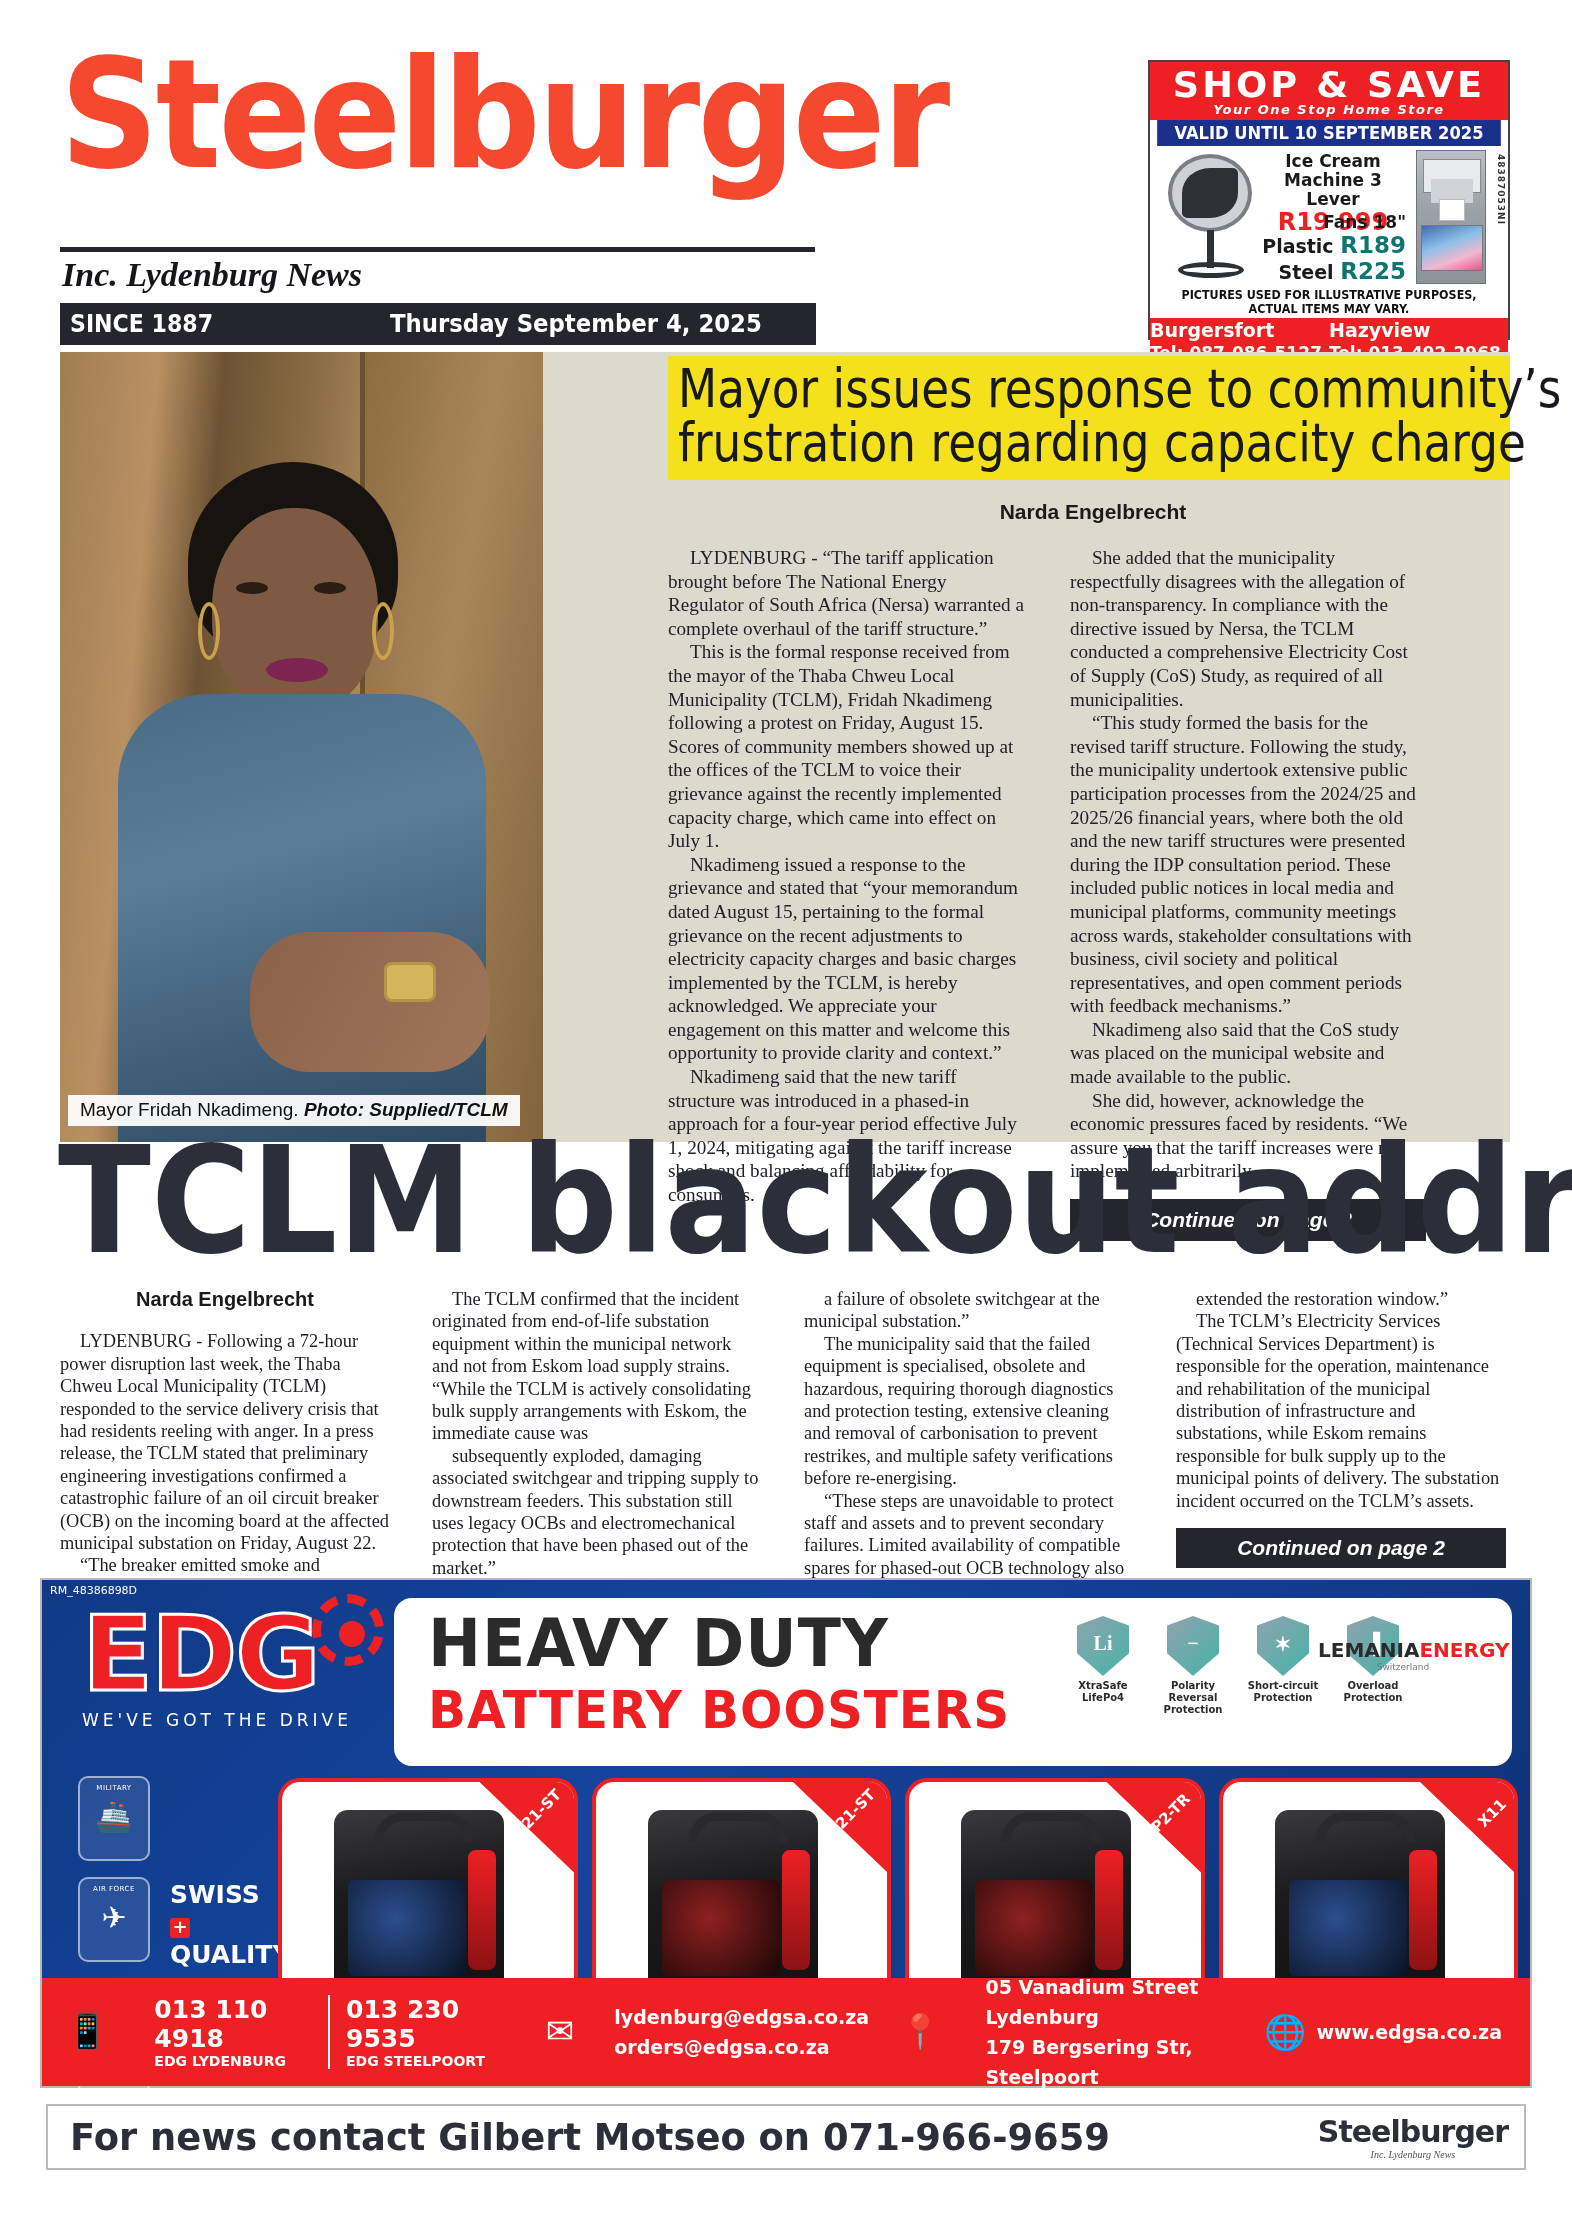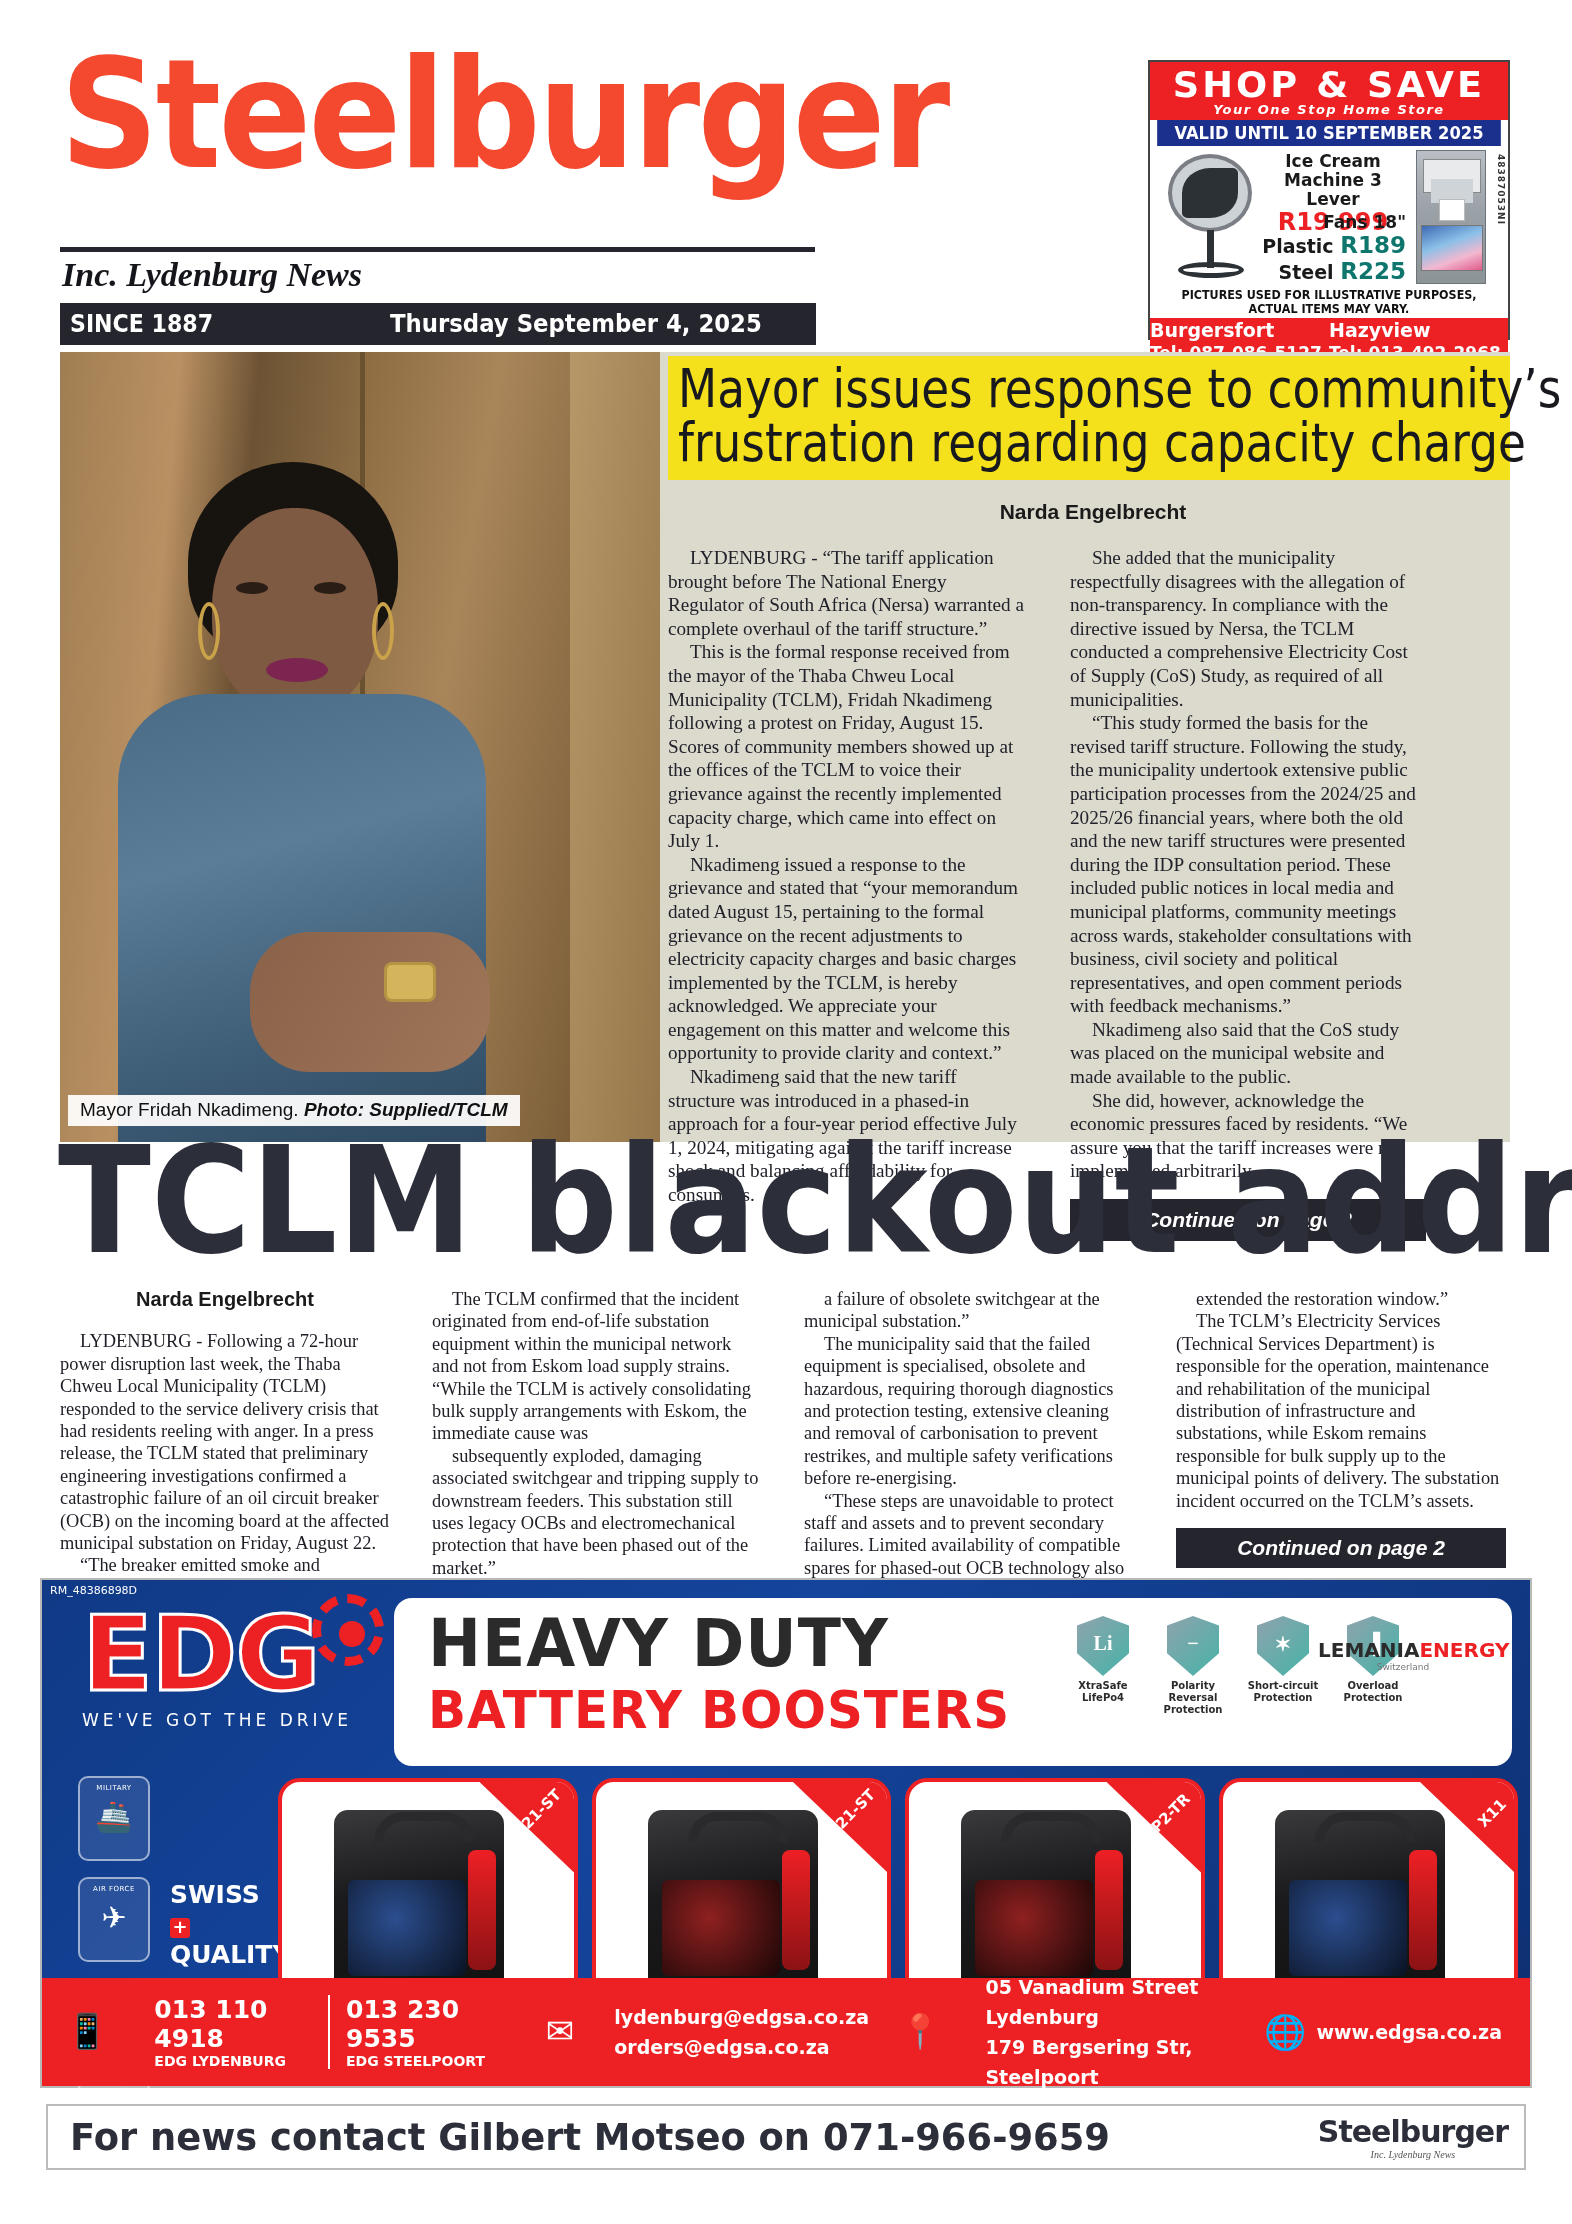--- a/index.html
+++ b/index.html
@@ -97,21 +97,21 @@
     text-align:center; padding:2px 0; color:#111; transform:scaleX(0.97);
   }
   .ss-foot { background:#ED2024; color:#fff; height:52px; display:flex;
      font-family:"DejaVu Sans", sans-serif; font-weight:bold; }
   .ss-foot > div { flex:1; text-align:left; }
   .ss-foot .c { font-size:19px; line-height:24px; }
   .ss-foot .t { font-size:17px; line-height:22px; }
 
   
   .story1 { position:absolute; left:60px; top:352px; width:1450px; height:790px; background:#dcd9cd; }
-  .photo { position:absolute; left:0; top:0; width:600px; height:790px; overflow:hidden;
+  .photo { position:absolute; left:0; top:0; width:483px; height:790px; overflow:hidden;
      background:linear-gradient(160deg,#9e7a4e 0%,#b08c5c 30%,#8a6a42 60%,#6f5433 100%); }
   .photo .wall { position:absolute; inset:0;
      background:linear-gradient(95deg,#a07e52 0%,#b99062 18%,#6d5334 30%,#8d6f46 48%,#c0a070 70%,#94764a 100%); }
   .photo .door { position:absolute; left:300px; top:0; width:210px; height:790px;
      background:linear-gradient(100deg,#8d6c41,#a9855a 40%,#7b5e38); border-left:5px solid #6a5130; }
   .photo .handle { position:absolute; left:345px; top:440px; width:16px; height:44px;
      background:#caa84f; border-radius:3px; }
   .photo .person { position:absolute; left:40px; top:110px; width:400px; height:680px; }
   .photo .hair { position:absolute; left:88px; top:0px; width:210px; height:200px;
      background:#17130f; border-radius:50% 50% 42% 42%; }

